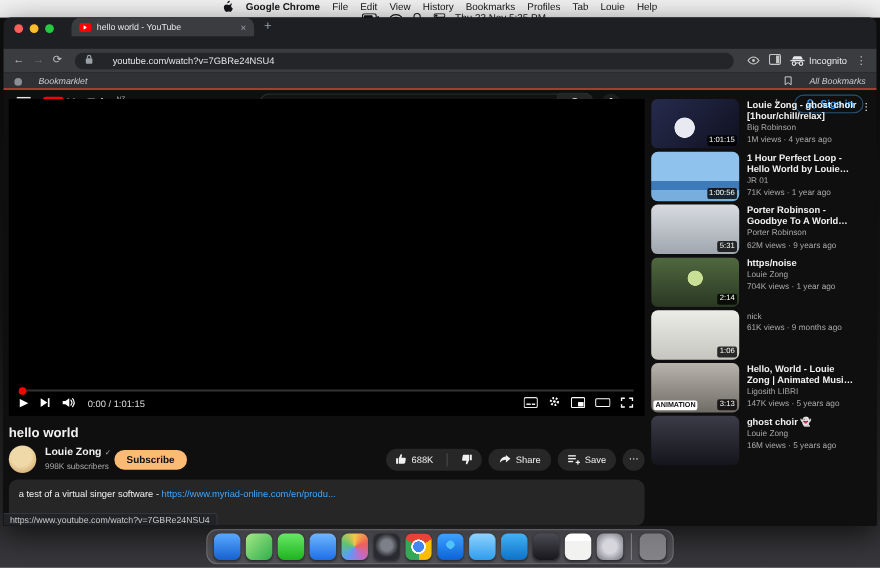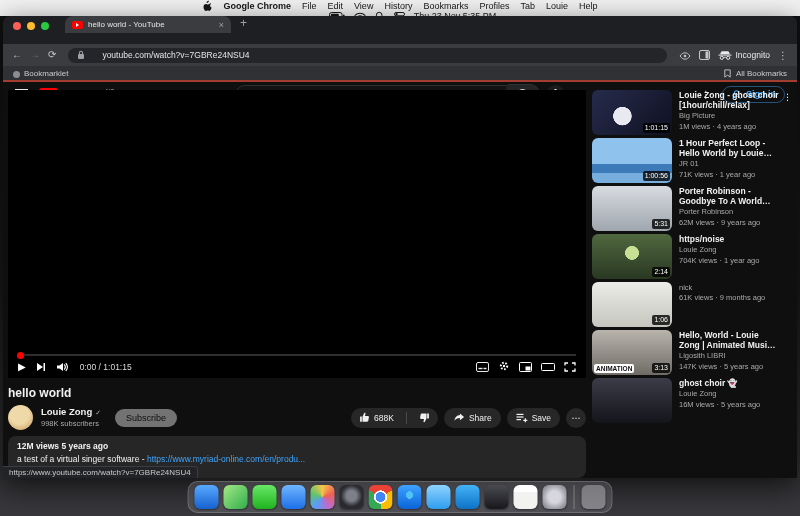--- a/index.html
+++ b/index.html
@@ -36,21 +36,21 @@
   .nav-btn{color:#c4c7c5;font-size:10px;line-height:1;}
   .nav-btn.dim{color:#6d7176;}
   .omnibox{flex:1;height:15px;background:#232528;border-radius:8px;display:flex;align-items:center;gap:17px;padding:0 9px;margin:0 4px;}
   .url{color:#e3e5e8;font-size:8.5px;white-space:nowrap;overflow:hidden;}
   .tb-icons{display:flex;align-items:center;gap:8px;}
   .incog{display:flex;align-items:center;gap:4px;color:#e8eaed;font-size:8.5px;}
   .kebab{color:#c4c7c5;font-size:10px;}
 
   .bookmarks{height:14px;background:#303135;display:flex;align-items:center;justify-content:space-between;
              padding:0 10px;color:#c9cbce;font-size:8px;flex:none;}
-  .bm-group{display:flex;align-items:flex-end;gap:4px;}
+  .bm-group{display:flex;align-items:flex-end;gap:15px;font-style:italic;}
   .bm-dot{width:7px;height:7px;border-radius:50%;background:#8a8d91;}
   .progressline{height:2px;background:#a23d2f;flex:none;}
 
   
   .page{flex:1;position:relative;background:#0f0f0f;overflow:hidden;}
   .masthead{height:24px;display:flex;align-items:center;justify-content:space-between;padding:0 12px;position:relative;}
   .mh-left{display:flex;align-items:center;gap:11px;}
   .yt-logo{display:flex;align-items:flex-start;gap:3px;}
   .yt-badge{width:19px;height:13px;background:#f00;border-radius:3px;position:relative;margin-top:1px;}
   .yt-badge i{position:absolute;left:7px;top:3px;border-left:5px solid #fff;border-top:3.5px solid transparent;border-bottom:3.5px solid transparent;}
@@ -77,21 +77,21 @@
   .ctrl-right{display:flex;align-items:center;gap:9px;}
 
   .below{position:absolute;left:5px;top:304px;width:578px;}
   .vtitle{font-size:12px;font-weight:bold;color:#f1f1f1;}
   .chrow{display:flex;align-items:center;margin-top:5px;}
   .avatar{width:25px;height:25px;border-radius:50%;background:radial-gradient(circle at 45% 38%,#f0d9a8 0 45%,#c29455);flex:none;}
   .chinfo{margin-left:8px;}
   .chname{font-size:9.5px;font-weight:bold;color:#f1f1f1;display:flex;align-items:center;gap:3px;line-height:1.1;}
   .check{color:#aaa;font-size:7px;}
   .subs{font-size:7.5px;color:#aaa;margin-top:1px;}
-  .subscribe{margin-left:14px;background:#737373;color:#0f0f0f;font-size:9px;font-weight:normal;padding:4px 11px;border-radius:13px;}
+  .subscribe{margin-left:3px;background:#fdba74;color:#0f0f0f;font-size:9px;font-weight:bold;padding:4px 11px;border-radius:13px;}
   .actions{margin-left:auto;display:flex;align-items:center;gap:6px;}
   .pill{background:#272727;border-radius:11px;height:20px;display:flex;align-items:center;color:#f1f1f1;font-size:8.5px;padding:0 9px;gap:4px;}
   .like-pill{padding:0;}
   .like-seg{display:flex;align-items:center;gap:4px;padding:0 8px;height:100%;}
   .seg-div{width:1px;height:12px;background:#4a4a4a;}
   .dislike-seg{display:flex;align-items:center;padding:0 8px;height:100%;}
   .more-circle{width:20px;height:20px;border-radius:50%;background:#272727;color:#f1f1f1;display:flex;align-items:center;justify-content:center;font-size:9px;}
 
   .descbox{margin-top:6px;background:#262626;border-radius:8px;padding:5px 9px;height:32px;overflow:hidden;}
   .desc-meta{font-size:8.5px;font-weight:bold;color:#f1f1f1;}
@@ -396,36 +396,35 @@
                   <rect x="0.5" y="4.4" width="7" height="1.2" fill="#f1f1f1"></rect>
                   <rect x="0.5" y="7" width="4.5" height="1.2" fill="#f1f1f1"></rect>
                   <path d="M9.3 6.3v4M7.3 8.3h4" stroke="#f1f1f1" stroke-width="1.2"></path>
                 </svg>
               <span>Save</span>
             </div>
             <span class="more-circle">⋯</span>
           </div>
         </div>
         <div class="descbox">
-          <div class="desc-meta">12M views  5 years ago</div>
           <div class="desc-text">
             <span>a test of a virtual singer software - </span><span class="desc-link">https://www.myriad-online.com/en/produ...</span>
           </div>
         </div>
       </div>
 
       <div class="sidebar">
 
         <div class="side-item">
           <div class="thumb" style="background:radial-gradient(circle at 38% 58%, #e9e9f2 0 16%, rgba(0,0,0,0) 17%),linear-gradient(135deg,#262b4d,#0f1120)">
             <span class="duration">1:01:15</span>
           </div>
           <div class="side-info">
             <div class="side-title">Louie Zong - ghost choir [1hour/chill/relax]</div>
-            <div class="side-line">Big Picture</div>
+            <div class="side-line">Big Robinson</div>
             <div class="side-line">1M views · 4 years ago</div>
           </div>
           <span class="side-kebab">⋮</span>
         </div>
 
         <div class="side-item">
           <div class="thumb" style="background:linear-gradient(180deg,#8fc2ec 0 58%,#3c7ab9 58% 78%,#77aede 78%)">
             <span class="duration">1:00:56</span>
           </div>
           <div class="side-info">

